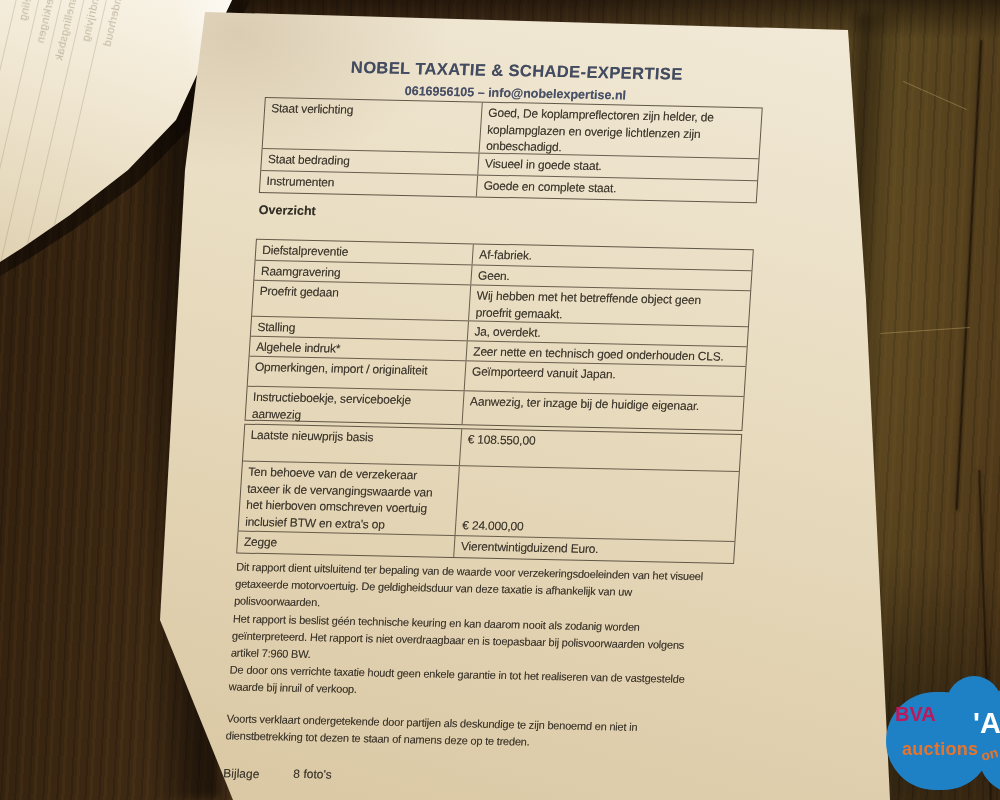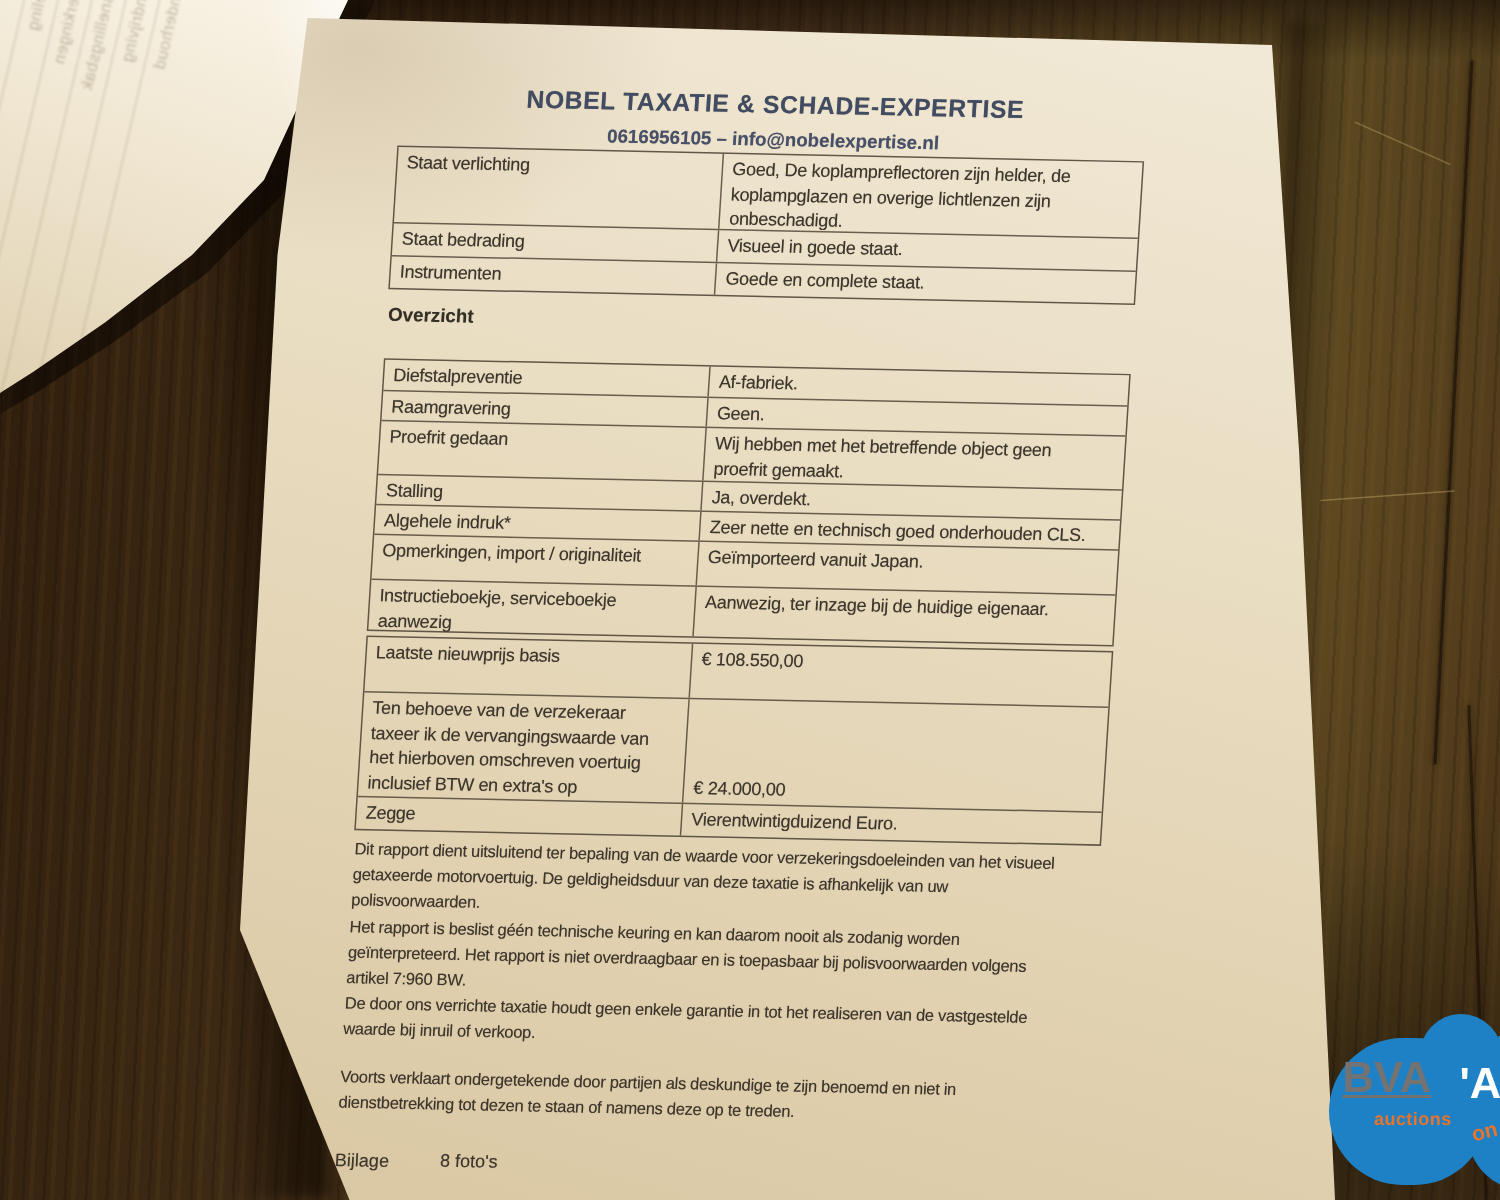--- a/index.html
+++ b/index.html
@@ -79,22 +79,22 @@
   .declaration{top:711px;}
   .attach-label{left:266px;top:767px;font-size:12px;}
   .attach-value{left:336px;top:766px;font-size:12px;}
 
   
   .wm{left:884px;top:676px;width:116px;height:124px;overflow:hidden;}
   .wm-blob{position:absolute;background:#1e81c5;}
   .wm-a{left:2px;top:16px;width:106px;height:98px;border-radius:50px;}
   .wm-b{left:62px;top:0;width:56px;height:58px;border-radius:50%;}
   .wm-c{left:94px;top:10px;width:80px;height:108px;border-radius:44px;}
-  .wm-bva{position:absolute;left:11px;top:27px;color:#737373;font-size:29px;font-weight:800;letter-spacing:0;text-decoration:underline;}
-  .wm-auctions{position:absolute;left:32px;top:63px;color:#e8742b;font-size:12px;font-weight:700;letter-spacing:.3px;}
+  .wm-bva{position:absolute;left:11px;top:27px;color:#be185d;font-size:20px;font-weight:800;letter-spacing:0;}
+  .wm-auctions{position:absolute;left:18px;top:63px;color:#e8742b;font-size:18px;font-weight:700;letter-spacing:.3px;}
   .wm-pa{position:absolute;left:89px;top:31px;color:#fff;font-size:29px;font-weight:800;}
   .wm-on{position:absolute;left:97px;top:70px;color:#e8742b;font-size:14px;font-weight:700;transform:rotate(-14deg);}
 </style>
 </head>
 <body>
 
 <div class="abs crack1"></div>
 <div class="abs crack2"></div>
 <div class="abs scratch s1"></div>
 <div class="abs scratch s2"></div>

